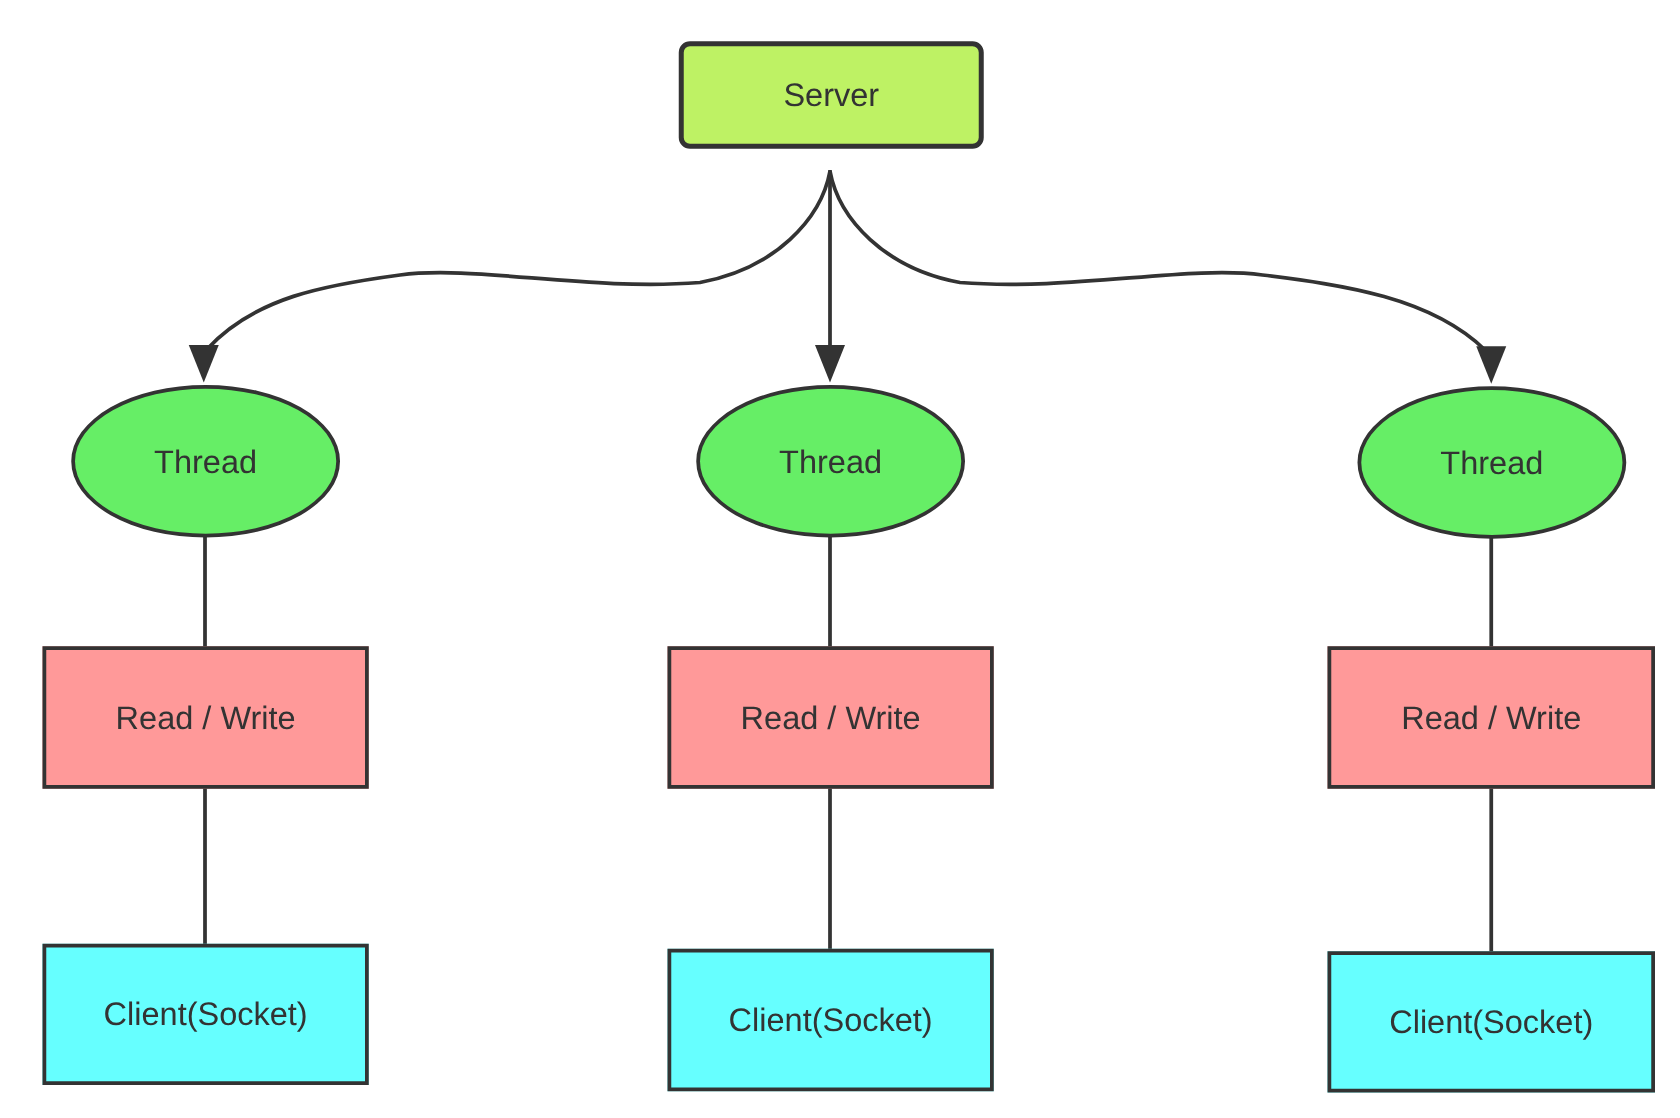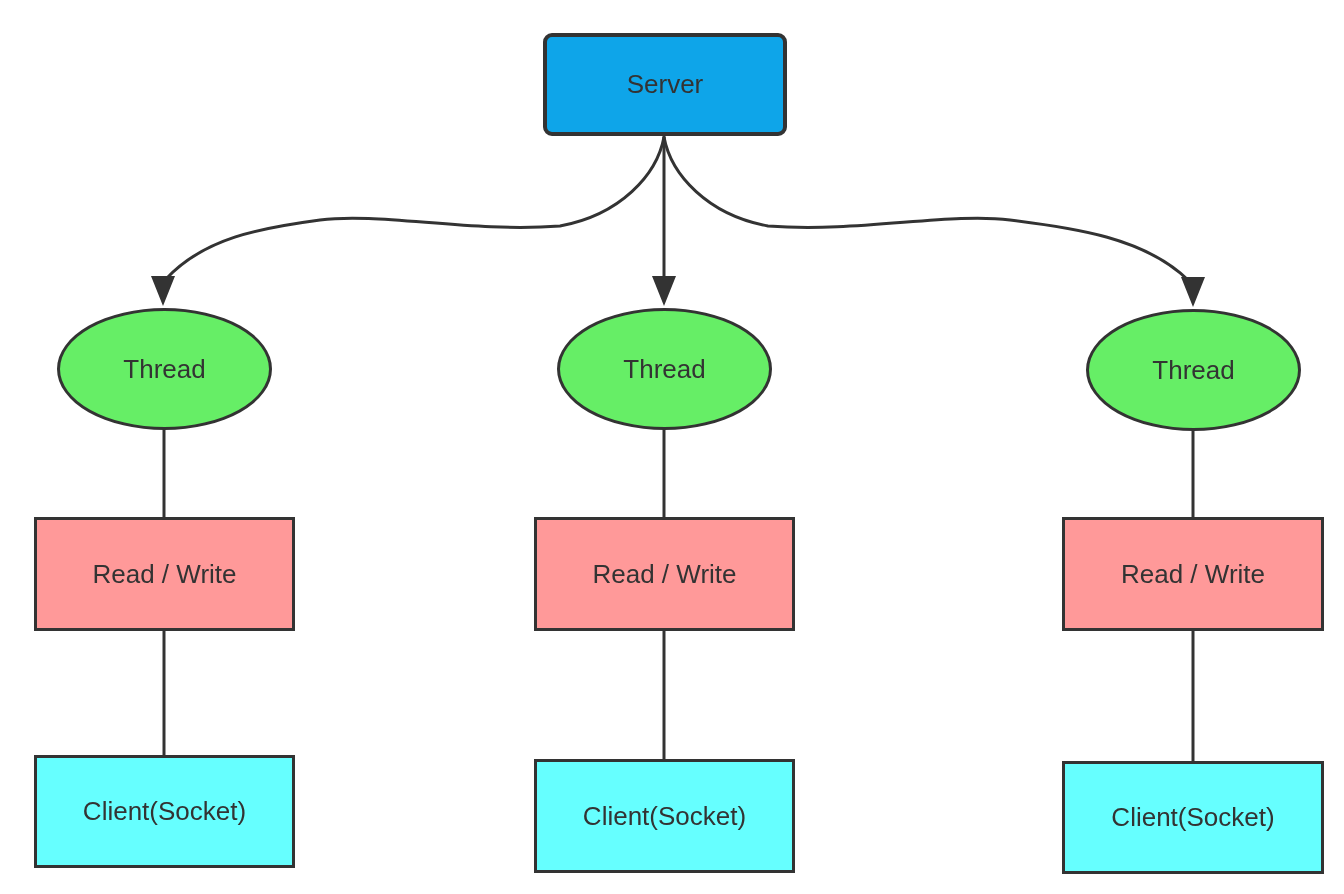--- a/index.html
+++ b/index.html
@@ -72,21 +72,21 @@
 
     <line class="edge" x1="164" y1="429" x2="164" y2="518"></line>
     <line class="edge" x1="664" y1="429" x2="664" y2="518"></line>
     <line class="edge" x1="1193" y1="430" x2="1193" y2="518"></line>
 
     <line class="edge" x1="164" y1="630" x2="164" y2="756"></line>
     <line class="edge" x1="664" y1="630" x2="664" y2="760"></line>
     <line class="edge" x1="1193" y1="630" x2="1193" y2="762"></line>
   </svg>
 
-  <div class="node server-node" style="left: 543px; top: 33px; width: 244px; height: 103px; background-color: #0ea5e9; text-align: right;">Server</div>
+  <div class="node server-node" style="left: 543px; top: 33px; width: 244px; height: 86px; background-color: #bef264; text-align: right;">Server</div>
 
   <div class="node ellipse-node" style="left: 57px; top: 308px; width: 215px; height: 122px; background-color: rgb(102, 238, 102);">Thread</div>
   <div class="node ellipse-node" style="left: 557px; top: 308px; width: 215px; height: 122px; background-color: rgb(102, 238, 102);">Thread</div>
   <div class="node ellipse-node" style="left: 1086px; top: 309px; width: 215px; height: 122px; background-color: rgb(102, 238, 102);">Thread</div>
 
   <div class="node rect-node" style="left: 34px; top: 517px; width: 261px; height: 114px; background-color: rgb(255, 153, 153);">Read / Write</div>
   <div class="node rect-node" style="left: 534px; top: 517px; width: 261px; height: 114px; background-color: rgb(255, 153, 153);">Read / Write</div>
   <div class="node rect-node" style="left: 1062px; top: 517px; width: 262px; height: 114px; background-color: rgb(255, 153, 153);">Read / Write</div>
 
   <div class="node rect-node" style="left: 34px; top: 755px; width: 261px; height: 113px; background-color: rgb(102, 255, 255);">Client(Socket)</div>

